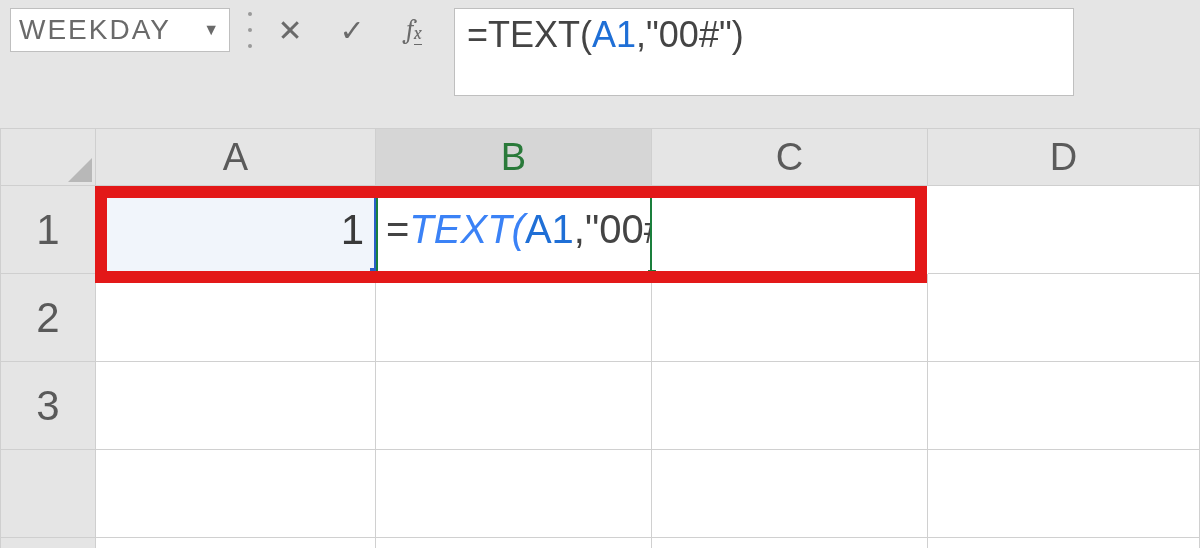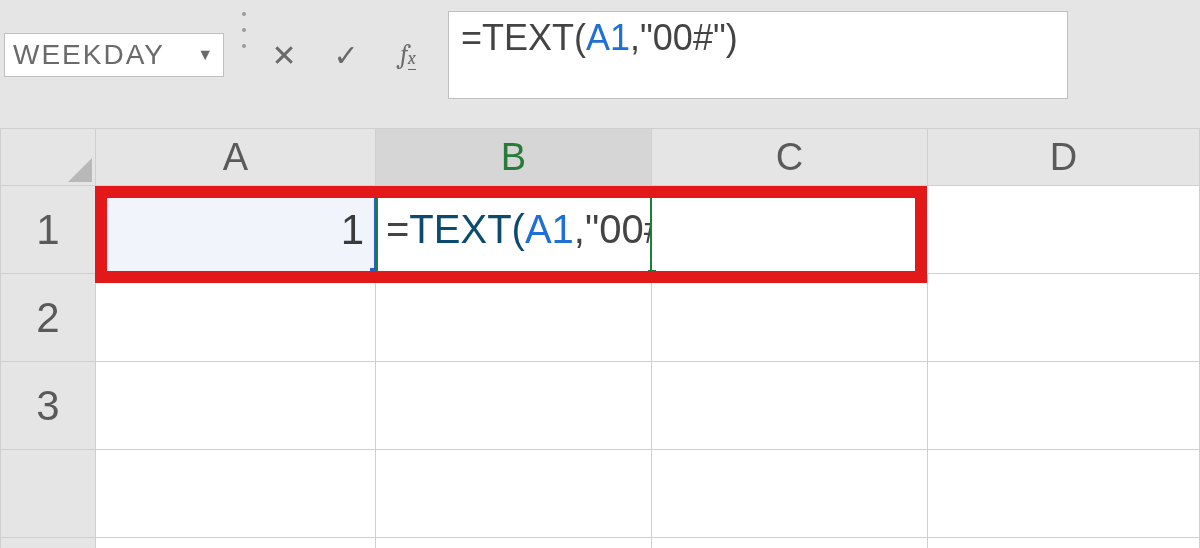--- a/index.html
+++ b/index.html
@@ -1,18 +1,18 @@
 <!DOCTYPE html>
 <html><head>
 <meta charset="utf-8">
 <style>
   * { box-sizing: border-box; margin: 0; padding: 0; }
   html, body { width: 1200px; height: 548px; overflow: hidden; font-family: "Segoe UI", Arial, sans-serif; background:#e5e5e5; }
   .app { width:1200px; height:548px; position:relative; }
-  .topbar { height:110px; background:#e5e5e5; padding:8px 4px; display:flex; align-items:center; gap:18px; }
+  .topbar { height:110px; background:#e5e5e5; padding:8px 10px; display:flex; align-items:flex-start; gap:18px; }
   .namebox { background:#fff; border:1px solid #bfbfbf; height:44px; width:220px; display:flex; align-items:center; padding:0 8px; font-size:28px; color:#6a6a6a; letter-spacing:2px; justify-content:space-between; }
   .namebox .chev { font-size:16px; color:#6a6a6a; }
   .vsep { width:2px; height:44px; background:#cfcfcf; margin-top:0; align-self:flex-start; }
   .vsep.dotted { background:none; display:flex; flex-direction:column; justify-content:space-between; height:36px; margin-top:4px;}
   .vsep.dotted span{ width:4px; height:4px; background:#9a9a9a; border-radius:50%; display:block;}
   .iconbtn { width:44px; height:44px; display:flex; align-items:center; justify-content:center; font-size:30px; color:#6a6a6a; cursor:pointer; }
   .fx { font-style:italic; font-family:"Cambria","Times New Roman",serif; font-size:26px; position:relative; }
   .fx .f { font-style:italic; }
   .fx .x { font-style:italic; font-size:18px; position:relative; top:4px; border-bottom:1px solid #6a6a6a; }
   .formulabar { background:#fff; border:1px solid #bfbfbf; height:88px; flex:0 0 620px; font-size:36px; color:#444; padding:6px 12px; line-height:40px; }
@@ -30,21 +30,21 @@
   .rowhead { height:88px; border:1px solid #cfcfcf; border-top:none; background:#e5e5e5; display:flex; align-items:center; justify-content:center; font-size:42px; color:#5a5a5a;}
 
   .cells { position:absolute; left:96px; top:76px; width:1104px; }
   .cellrow { display:flex; height:88px; }
   .cell { height:88px; border:1px solid #d0d0d0; border-top:none; border-left:none; background:#fff; font-size:42px; color:#3a3a3a; display:flex; align-items:center; padding:0 10px;}
   .cA{width:280px; justify-content:flex-end;} .cB{width:276px;} .cC{width:276px;} .cD{width:272px;}
 
   .A1 { background:#f1f5fb; border:2px solid #2a5fc7 !important; position:relative;}
   .A1::after{content:""; position:absolute; right:-4px; bottom:-4px; width:8px; height:8px; background:#2a5fc7;}
   .B1 { font-size:40px; color:#444; }
-  .B1 .fn{color:#0c4a6e;} .B1 .ref{color:#1f6fd6;}
+  .B1 .fn{color:#3b82f6;font-style:italic;} .B1 .ref{color:#1f6fd6;}
 
   .selborder { position:absolute; border:2px solid #1a7f3c; }
   .selborder.box { left:376px; top:76px; width:276px; height:88px; }
   .selhandle { position:absolute; width:8px; height:8px; background:#1a7f3c; left:648px; top:160px; }
 
   .redbox { position:absolute; left:95px; top:76px; width:832px; height:97px; border:12px solid #e31818; pointer-events:none; }
 
   .spill { position:absolute; left:652px; top:76px; width:276px; height:88px; background:#fff; }
 </style>
 </head>

